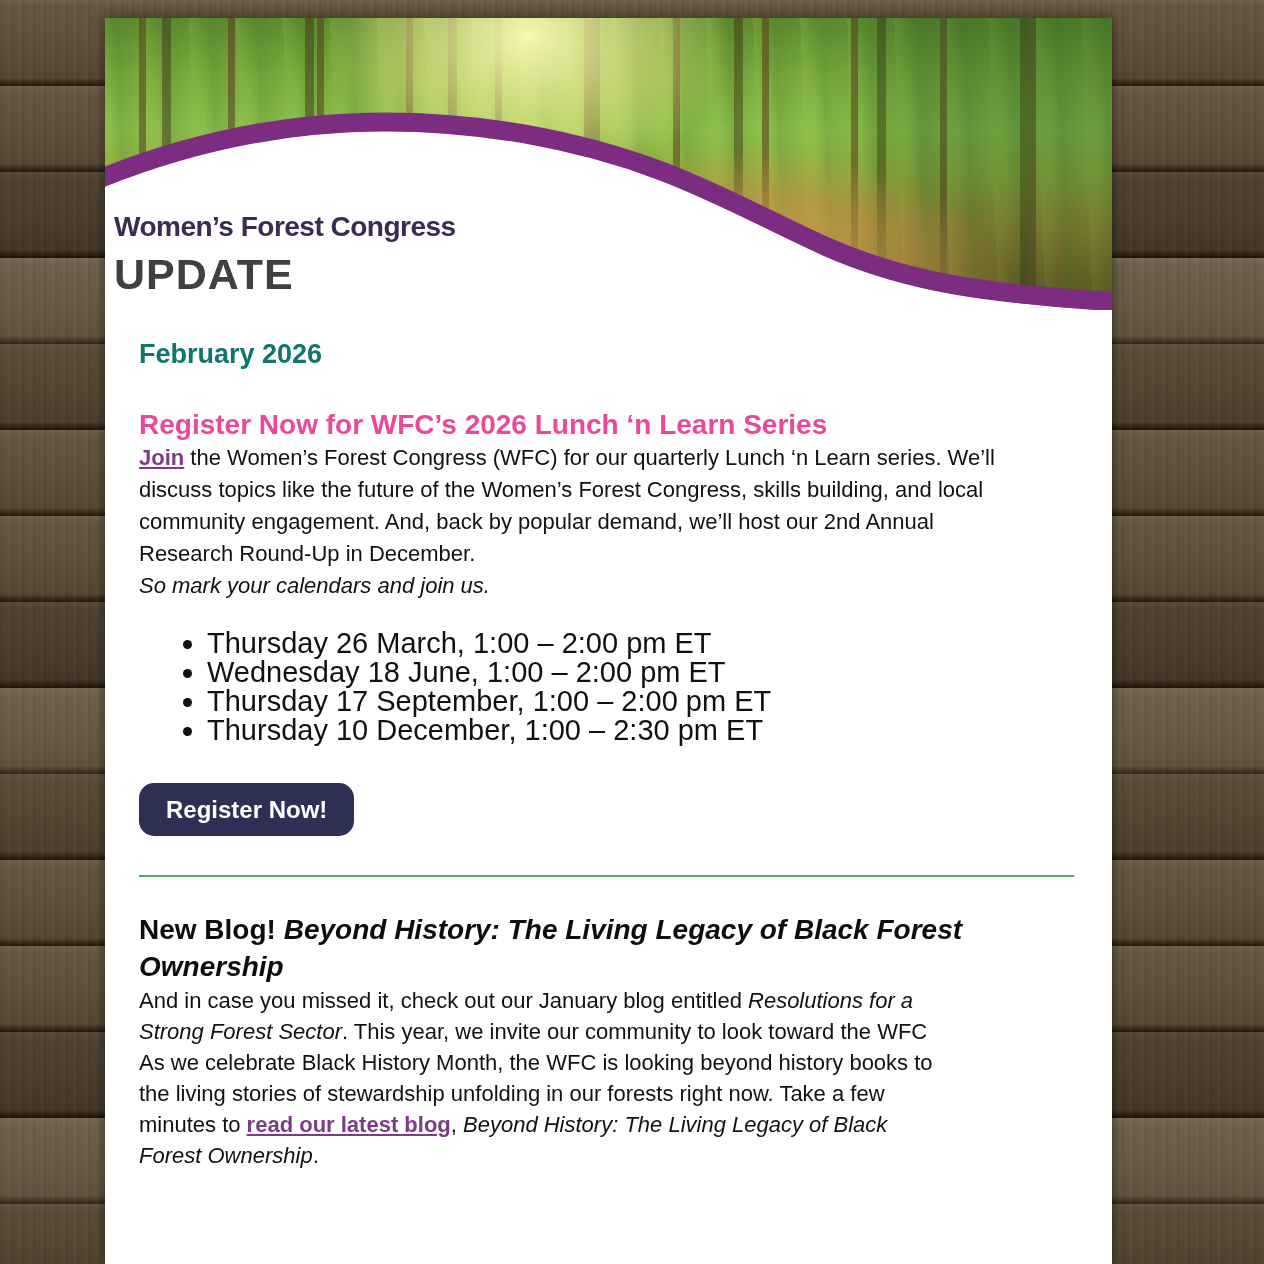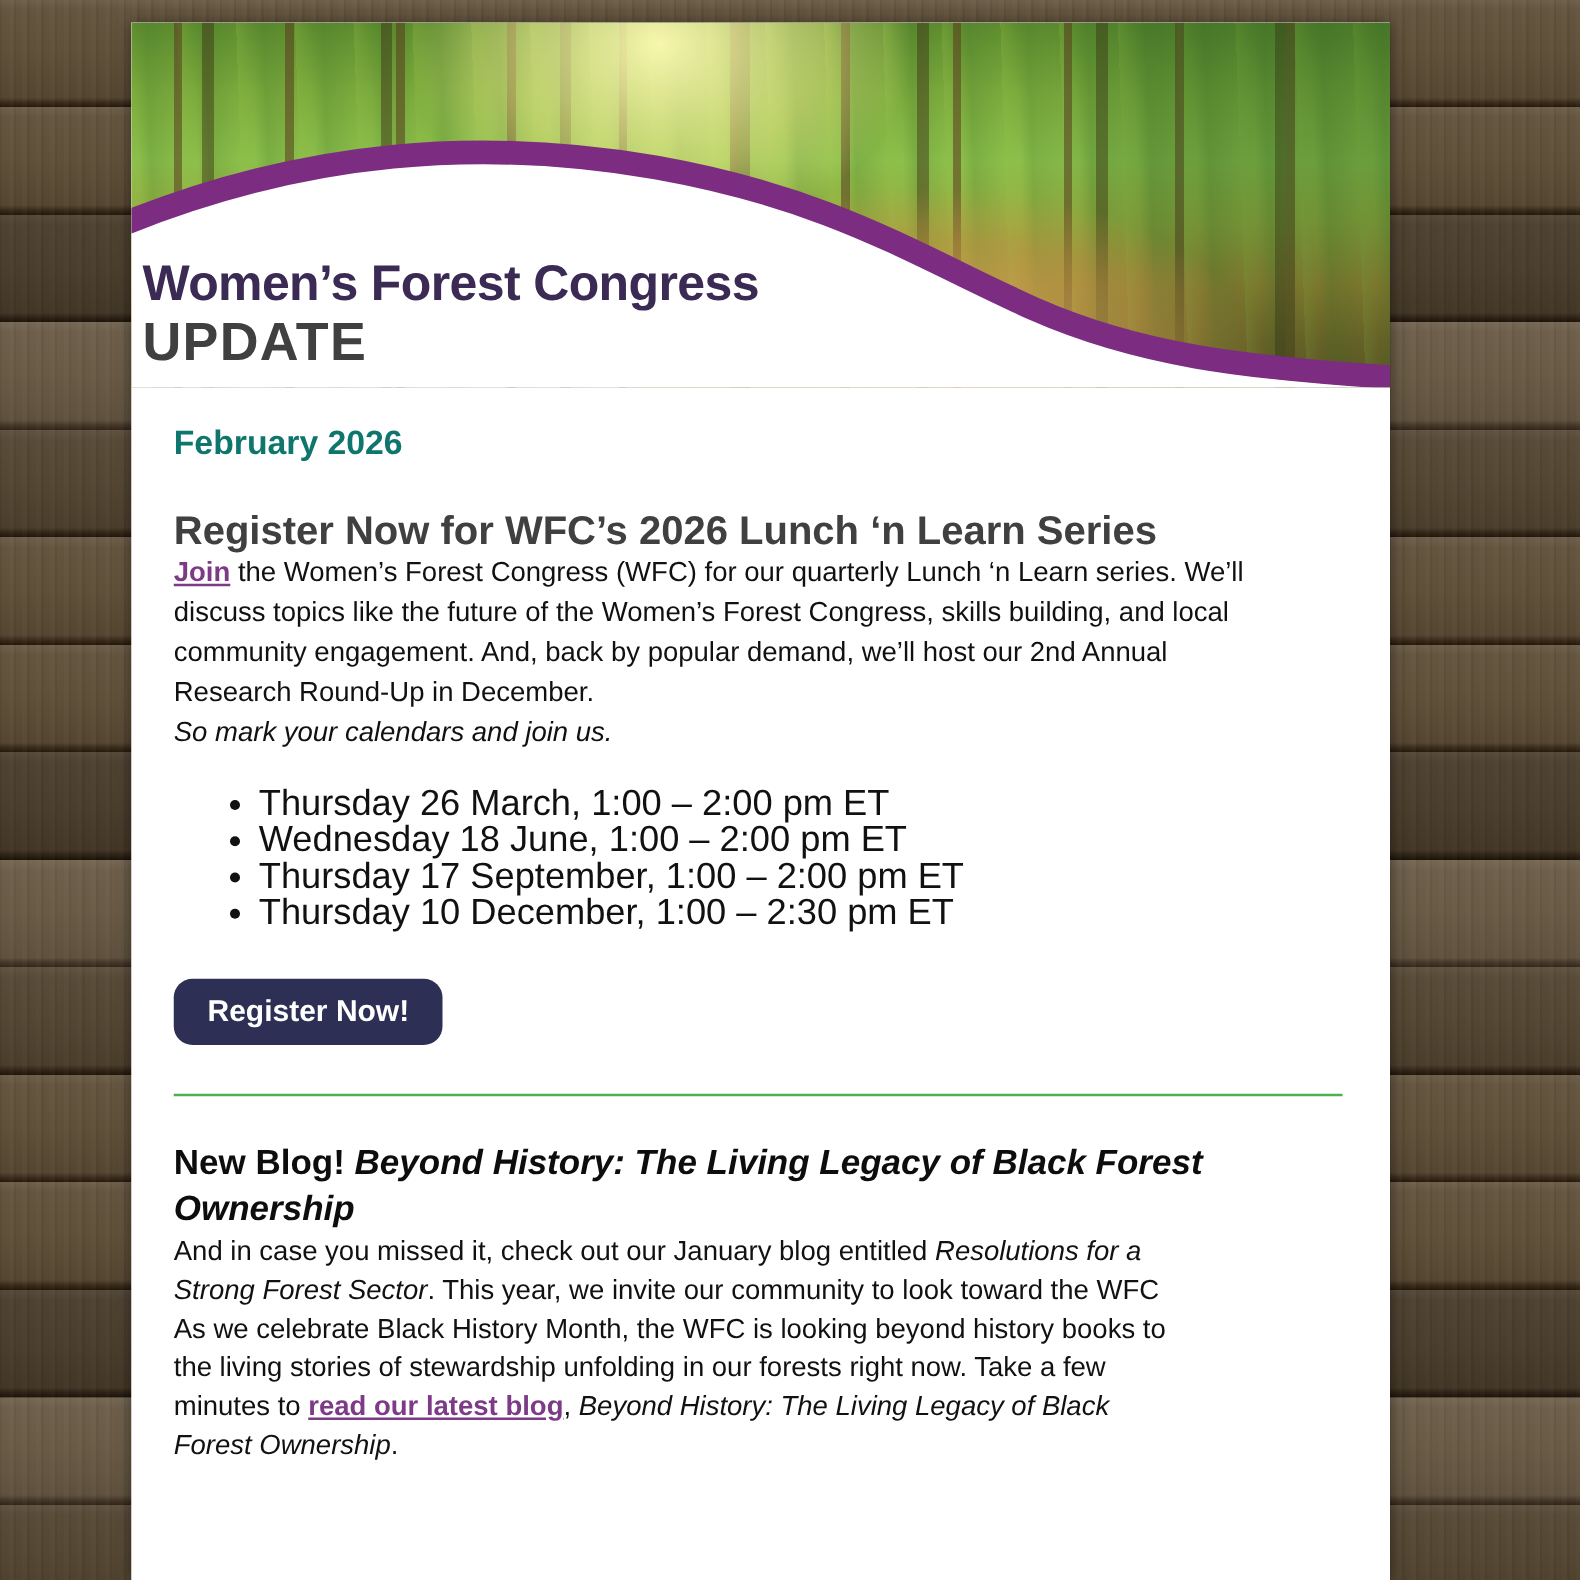--- a/index.html
+++ b/index.html
@@ -71,21 +71,21 @@
     width: 100%;
     height: 100%;
     display: block;
   }
   .logo {
     position: absolute;
     left: 9px;
     top: 186px;
   }
   .logo-title {
-    font-size: 40px;
+    font-size: 28px;
     font-weight: bold;
     letter-spacing: -0.5px;
     line-height: 46px;
     color: #3a2a54;
   }
   .logo-subtitle {
     font-size: 43px;
     font-weight: bold;
     letter-spacing: 1px;
     line-height: 48px;
@@ -101,24 +101,24 @@
 
   .date-heading {
     margin-top: 28px;
     font-size: 27px;
     line-height: 33px;
     font-weight: bold;
     color: #0f766e;
   }
   h1.section-title {
     margin: 36px 0 0 0;
-    font-size: 32px;
+    font-size: 28px;
     line-height: 35px;
     font-weight: bold;
-    color: #404040;
+    color: #ec4899;
   }
   p.para { margin: 0; font-size: 22px; }
   .intro { margin-top: 6px; line-height: 32px; }
   .note  { margin-top: 33px; line-height: 31px; font-style: italic; }
 
   ul.events {
     margin: 28px 0 0 0;
     padding: 0 0 0 68px;
     list-style: disc;
   }

